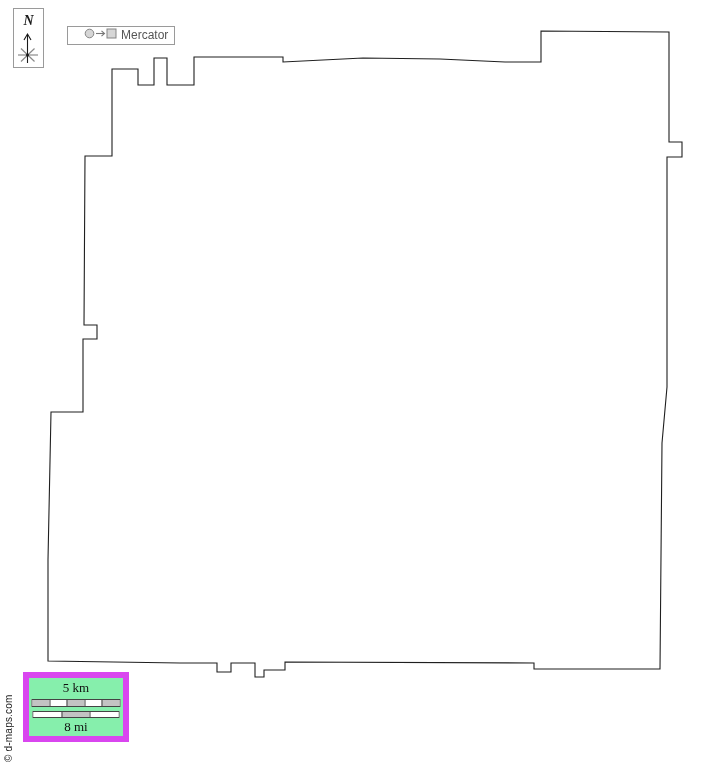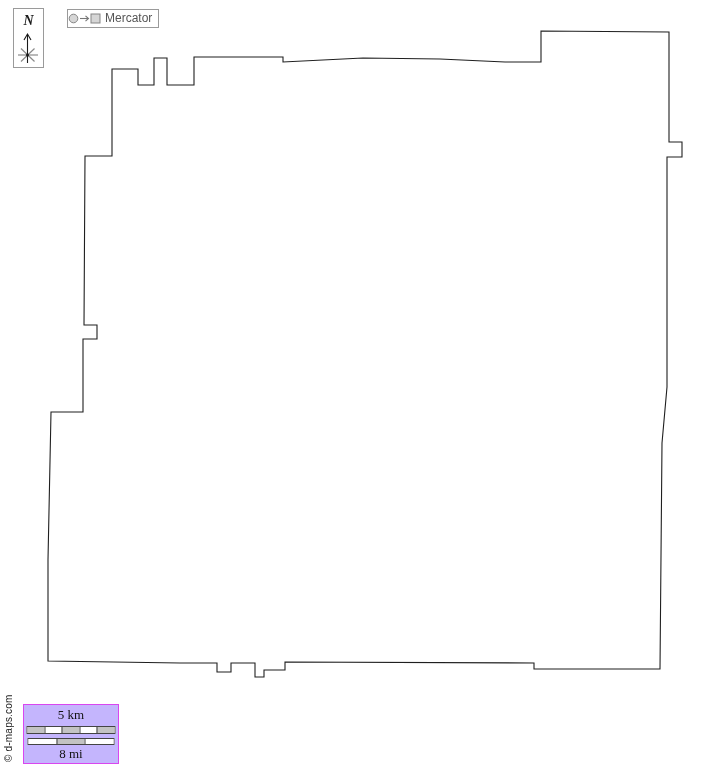--- a/index.html
+++ b/index.html
@@ -16,33 +16,33 @@
     border:1px solid #9a9a9a;background:#ffffff;text-align:center;
   }
   .compass-n{
     font-family:"Liberation Serif",serif;font-style:italic;font-weight:bold;
     font-size:14px;line-height:20px;height:20px;margin-top:2px;color:#1a1a1a;
   }
   .compass-box svg{display:block;margin:0 auto;}
 
   
   .proj-box{
-    position:absolute;left:67px;top:9px;height:17px;
+    position:absolute;left:67px;top:26px;height:17px;
     border:1px solid #9a9a9a;background:#ffffff;
-    display:flex;align-items:center;padding:0 6px 0 0;
+    display:flex;padding:0 6px 0 16px;
   }
   .proj-label{
     font-size:12px;color:#555555;margin-left:4px;line-height:17px;
     font-family:"Liberation Sans",sans-serif;
   }
 
   
   .scale-box{
-    position:absolute;left:23px;top:704px;width:94px;height:58px;
-    border:1px solid #d946ef;background:#c4b5fd;
+    position:absolute;left:23px;top:672px;width:94px;height:58px;
+    border:6px solid #d946ef;background:#86efac;
   }
   .scale-label{
     position:absolute;width:100%;text-align:center;
     font-family:"Liberation Serif",serif;font-size:13px;color:#111111;
   }
   .km-label{top:2px;}
   .mi-label{top:41px;}
   .bar{
     position:absolute;left:50%;transform:translateX(-50%);
     display:flex;border:1px solid #444444;background:#ffffff;

